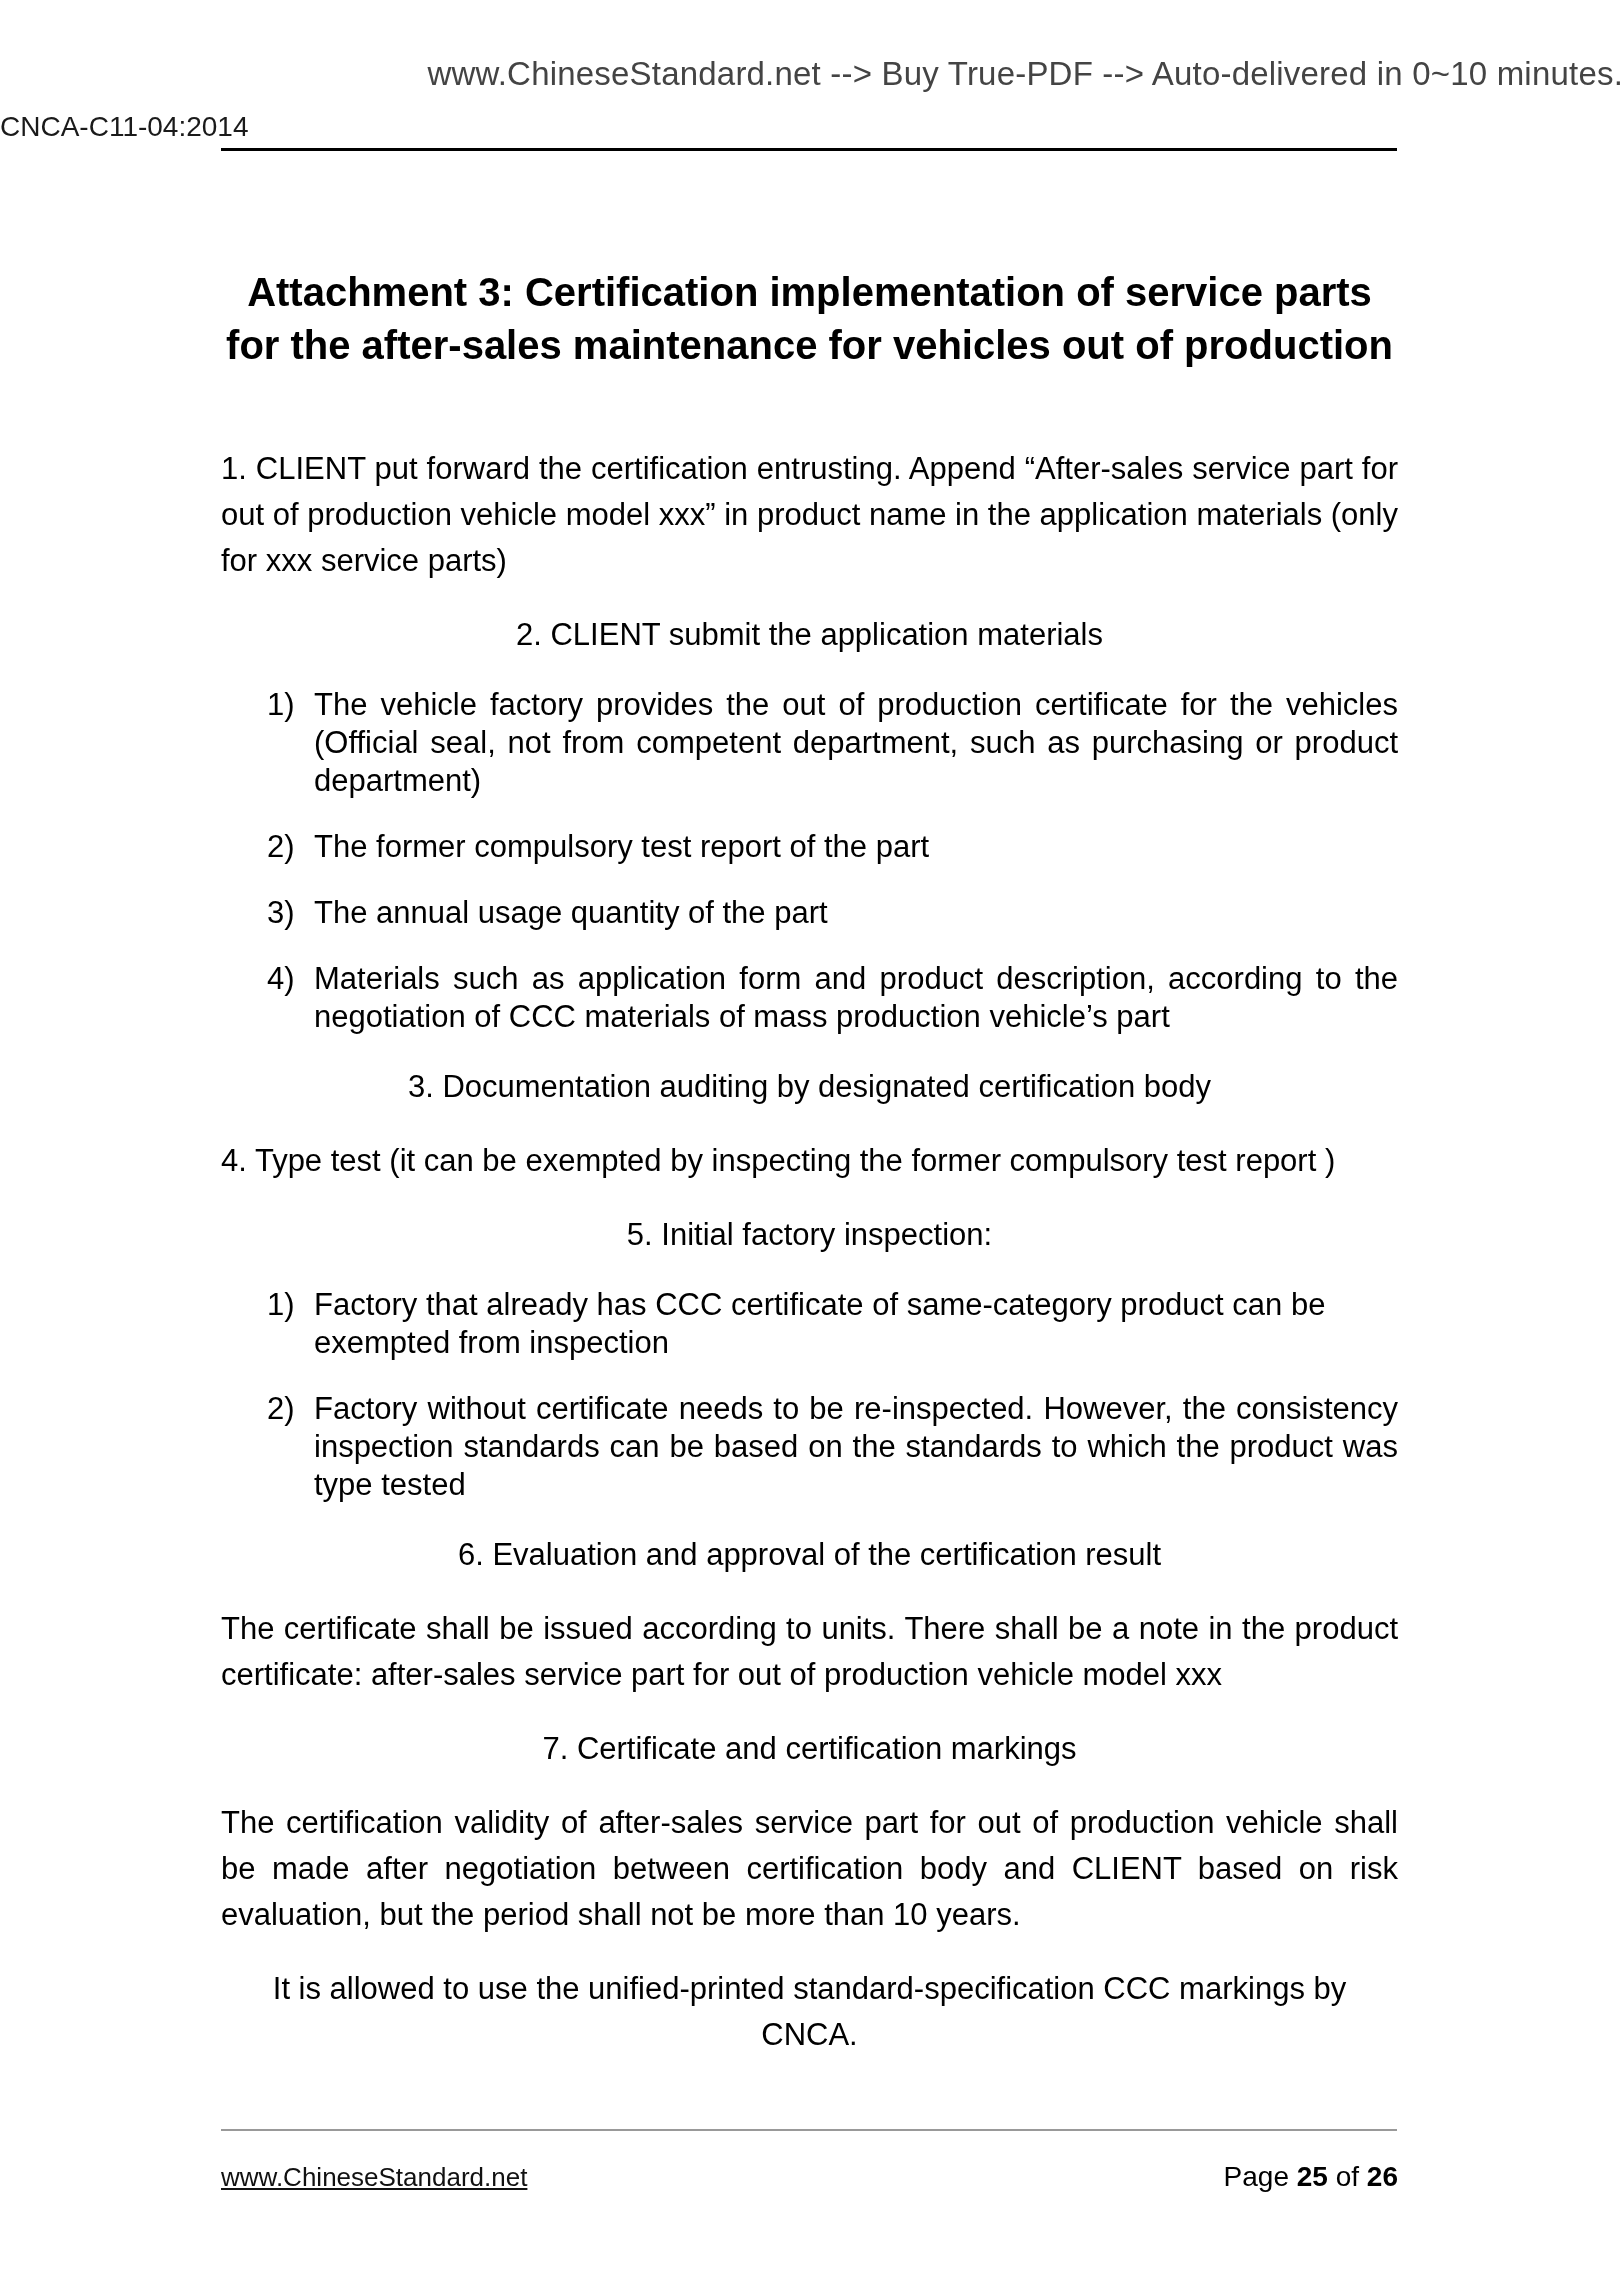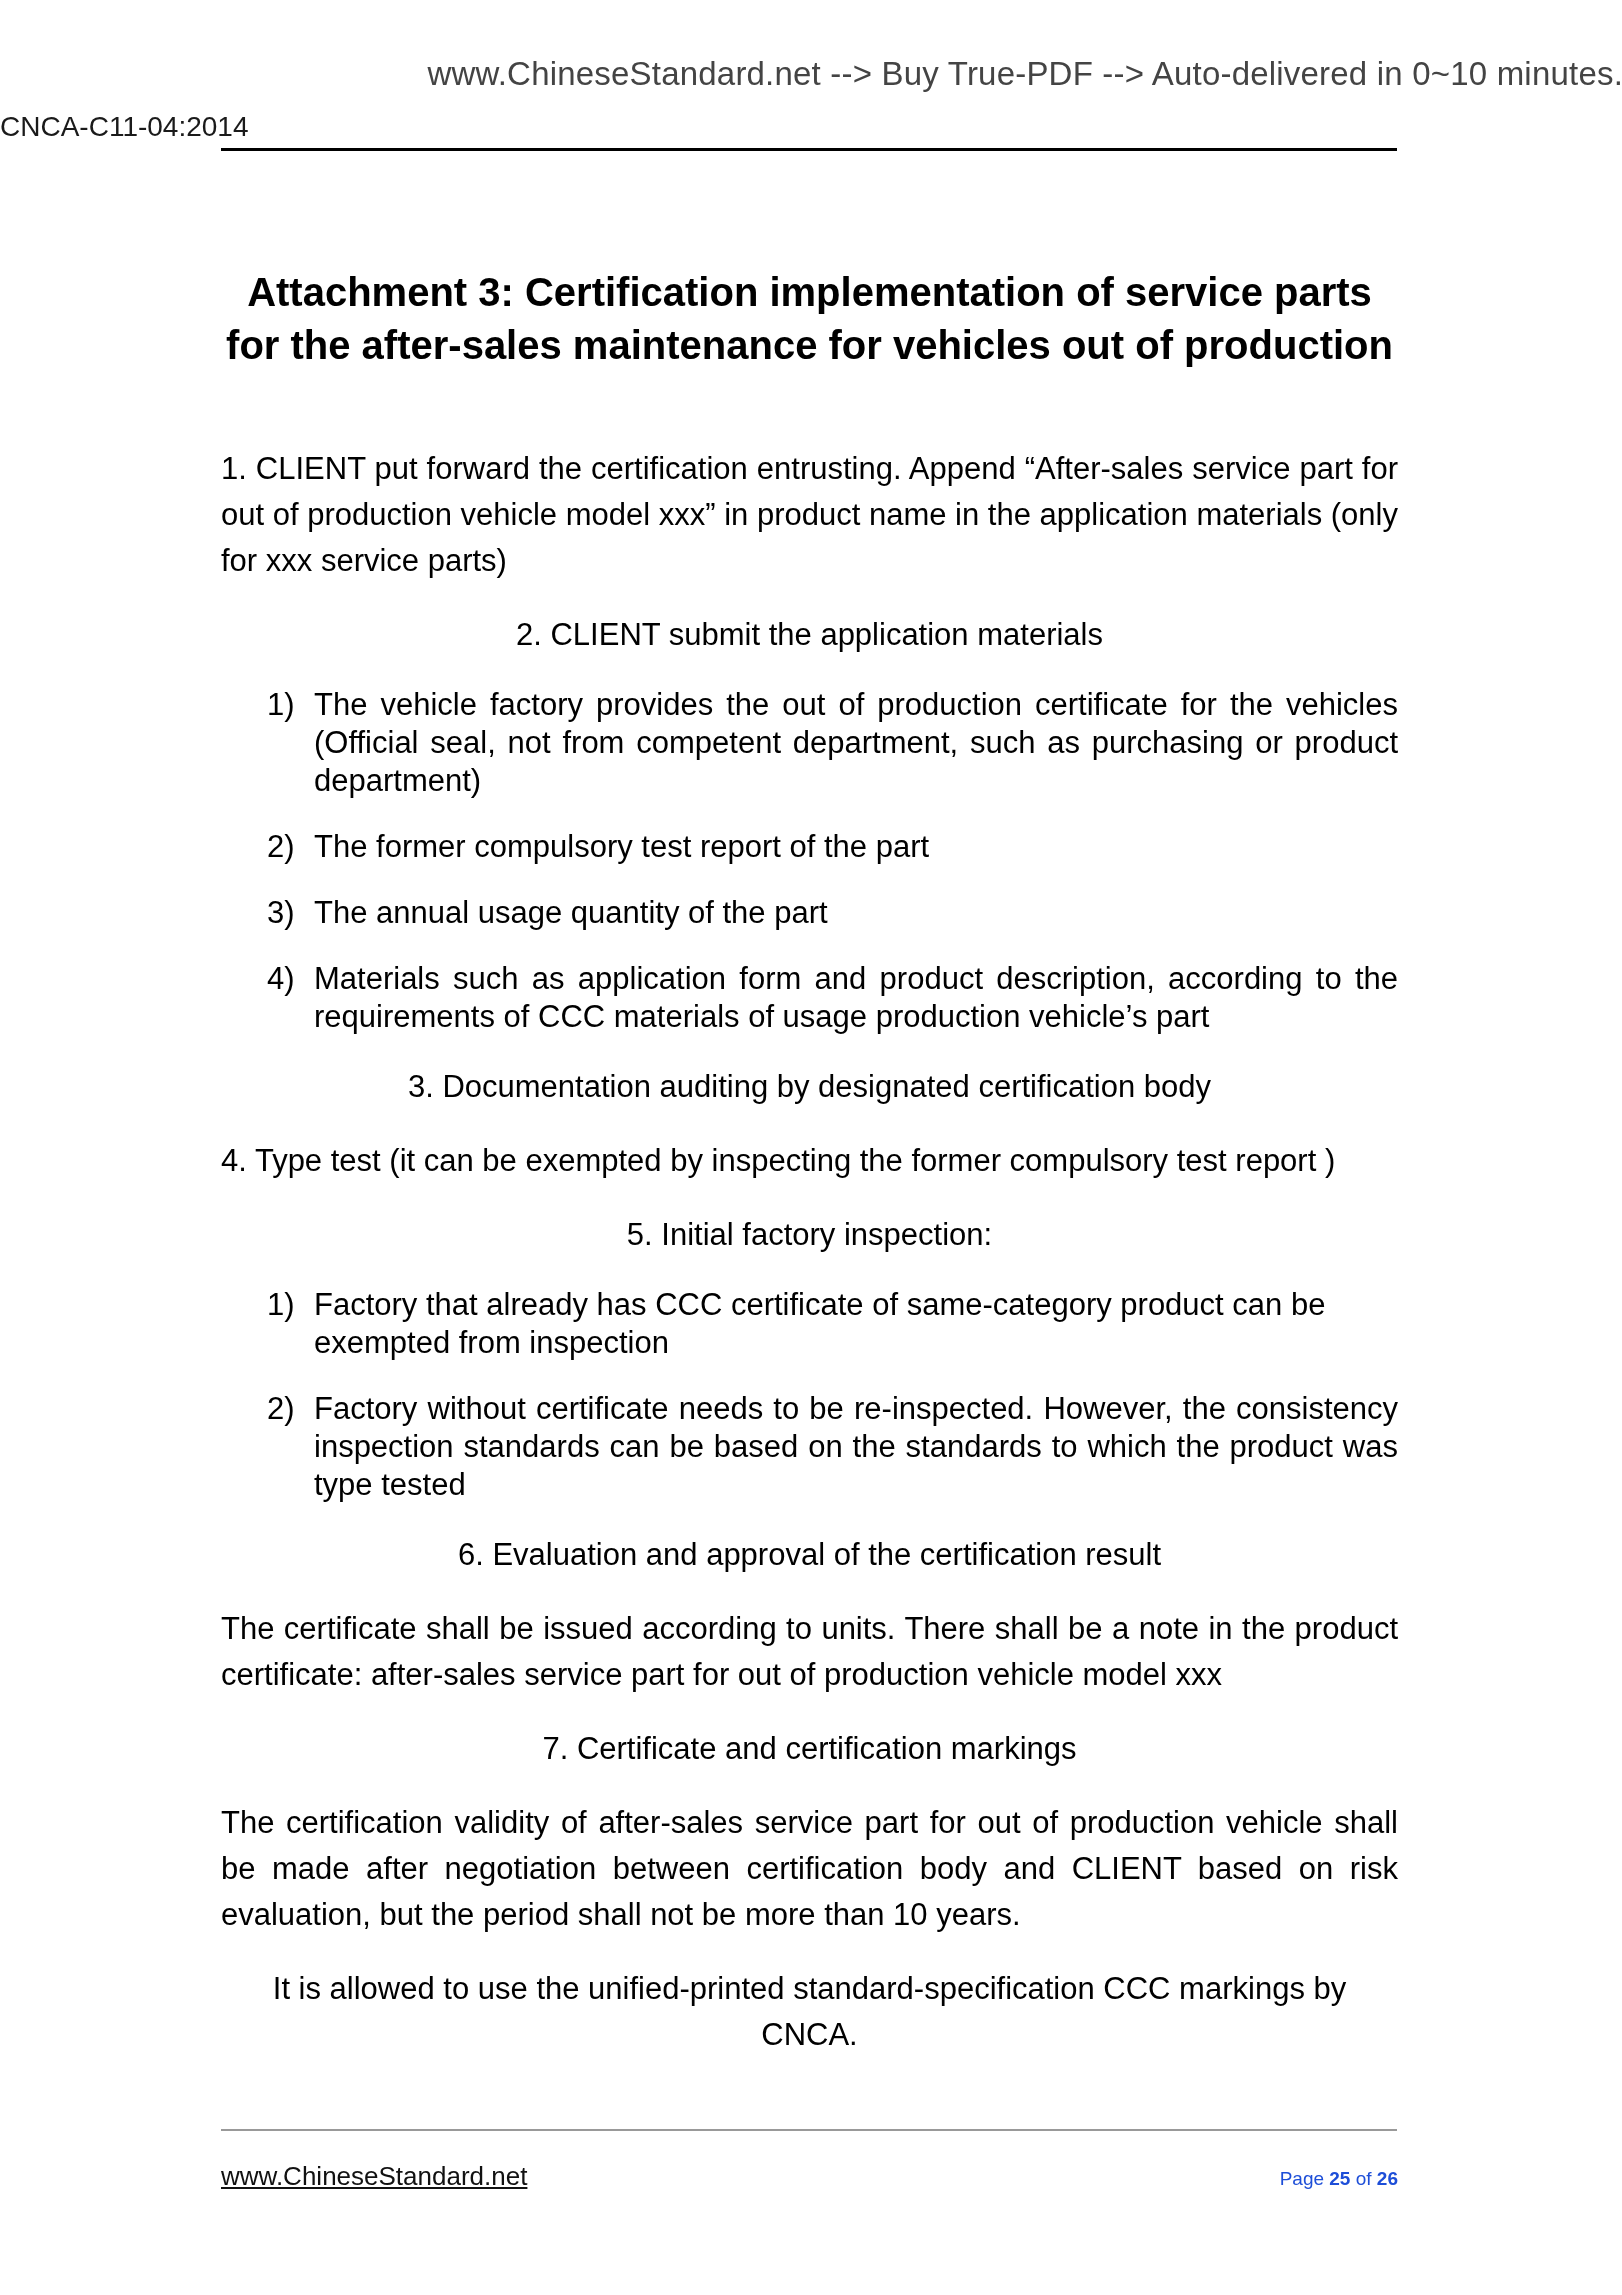--- a/index.html
+++ b/index.html
@@ -124,21 +124,21 @@
     justify-content: space-between;
     align-items: baseline;
     font-size: 26px;
     color: #111111;
   }
   .footer-link {
     text-decoration: underline;
     color: #111111;
     cursor: pointer;
   }
-  .footer-page { font-size: 19px; color: #1d4ed8; margin-left: 32px; }
+  .footer-page { font-size: 28px; color: #000000; margin-left: 32px; }
   .footer-page b { font-weight: bold; }
 </style>
 </head>
 <body>
 
 <div class="page">
 
   <div class="watermark">www.ChineseStandard.net --&gt; Buy True-PDF --&gt; Auto-delivered in 0~10 minutes.</div>
   <div class="doc-code">CNCA-C11-04:2014</div>
   <div class="header-rule"></div>
@@ -162,21 +162,21 @@
       <li class="nojust">
         <span class="mark">2)</span>
         <span>The former compulsory test report of the part</span>
       </li>
       <li class="nojust">
         <span class="mark">3)</span>
         <span>The annual usage quantity of the part</span>
       </li>
       <li>
         <span class="mark">4)</span>
-        <span>Materials such as application form and product description, according to the requirements of CCC materials of usage production vehicle’s part</span>
+        <span>Materials such as application form and product description, according to the negotiation of CCC materials of mass production vehicle’s part</span>
       </li>
     </ol>
 
     <p class="para nojust">3. Documentation auditing by designated certification body</p>
 
     <p class="para">4. Type test (it can be exempted by inspecting the former compulsory test report )</p>
 
     <p class="para nojust">5. Initial factory inspection:</p>
 
     <ol class="sub">

